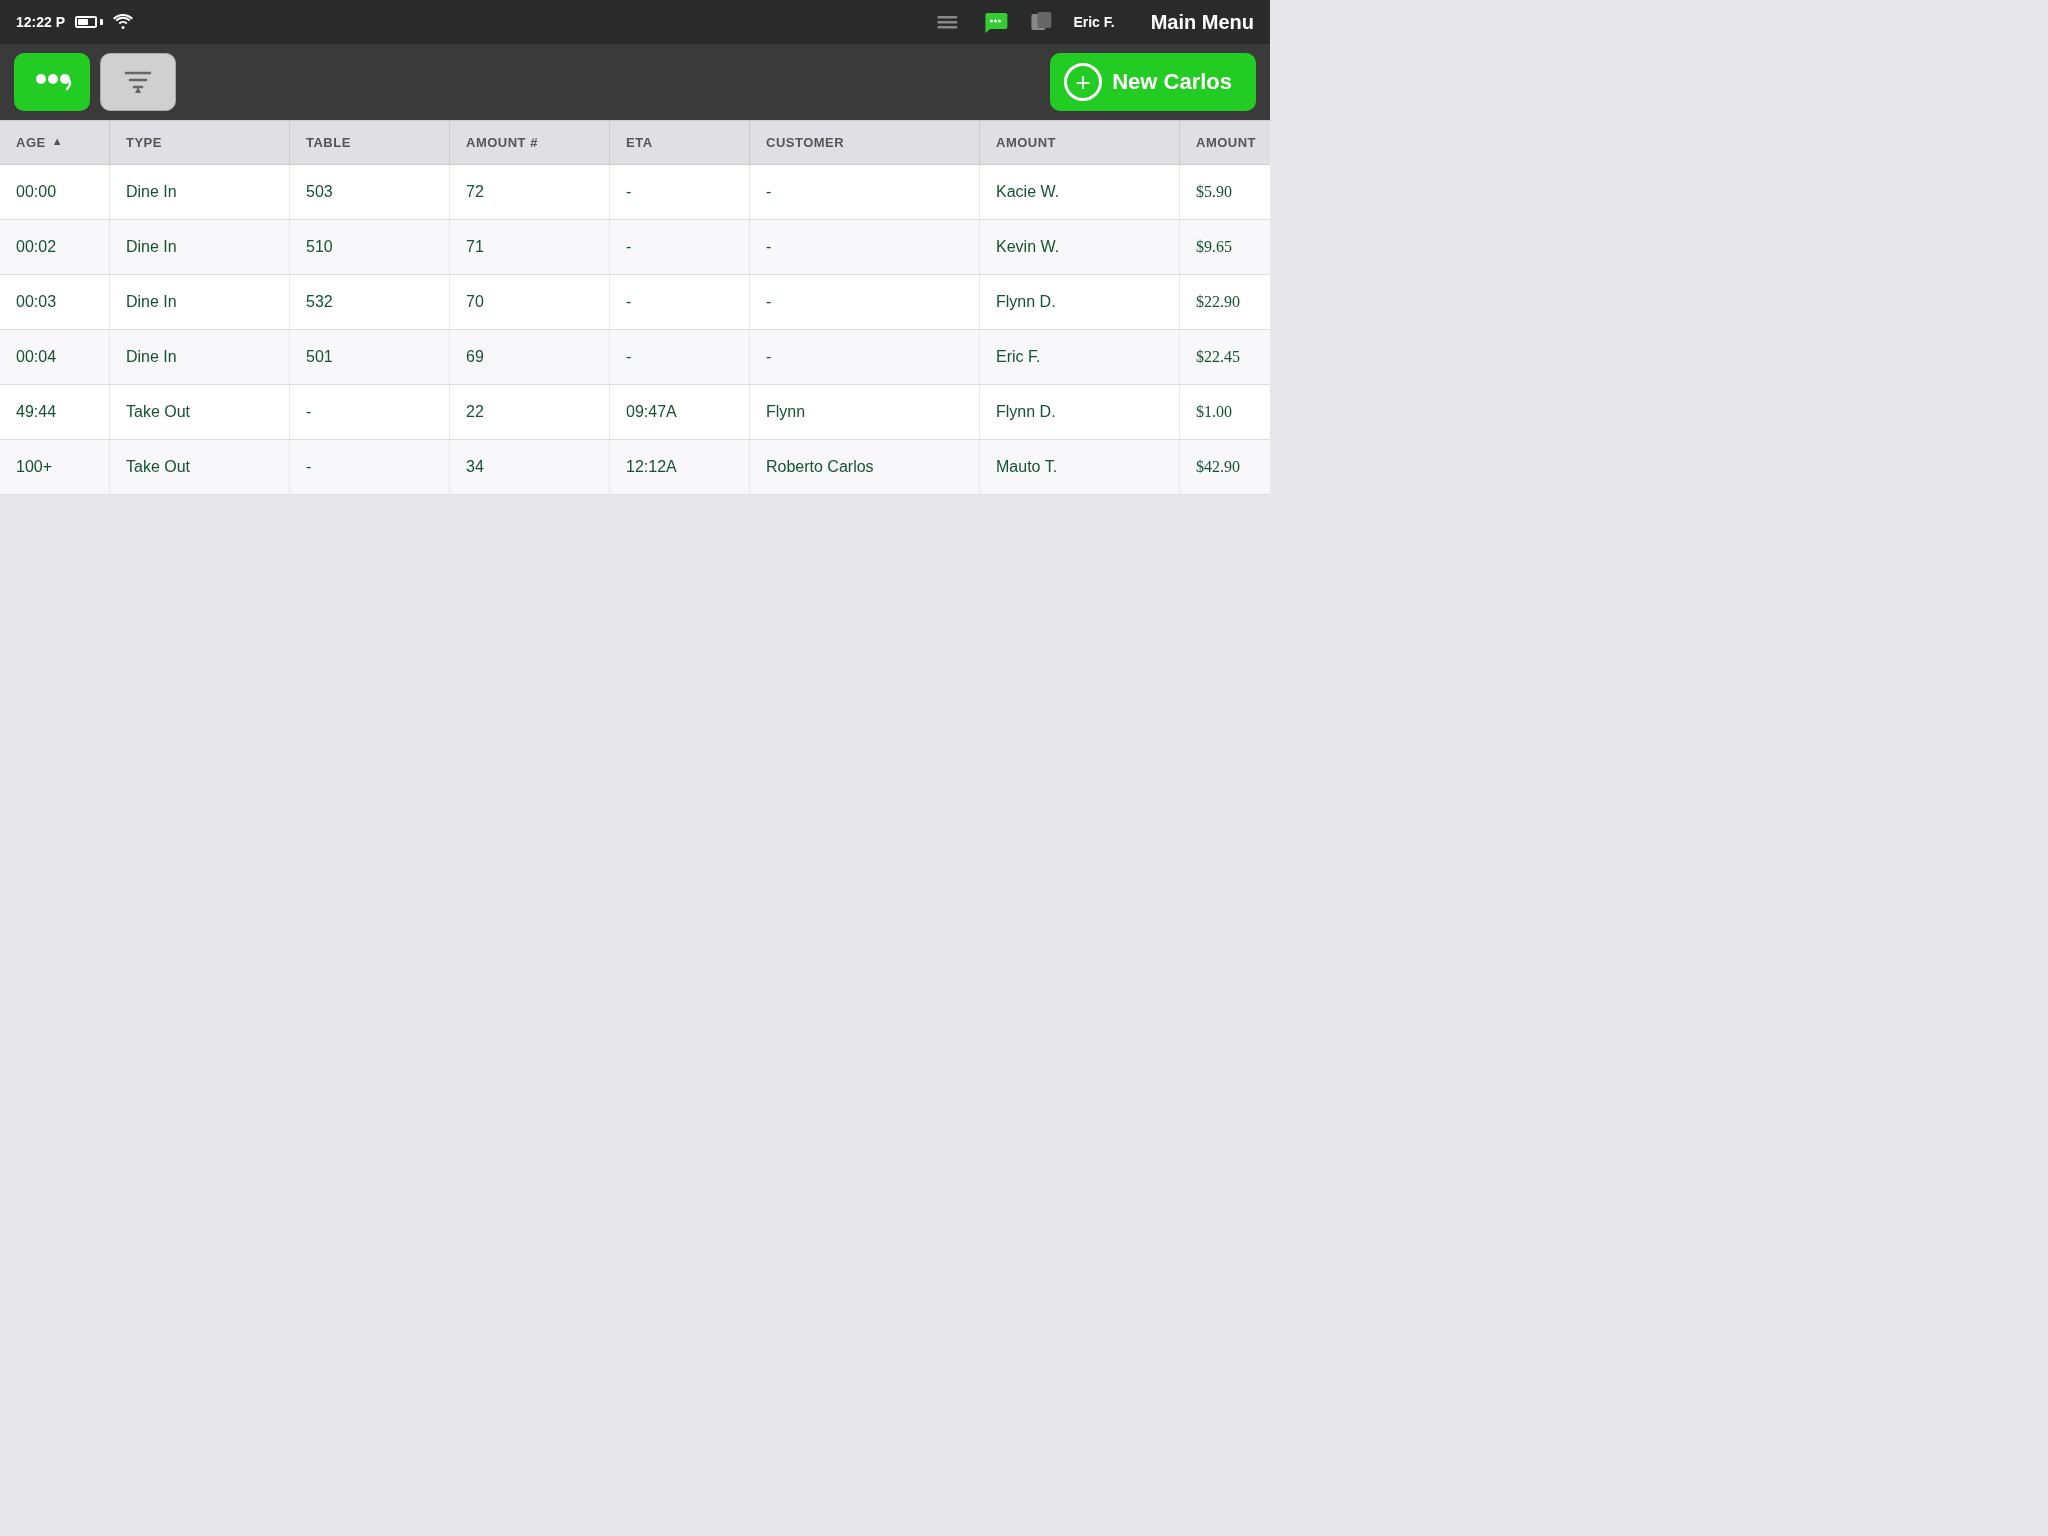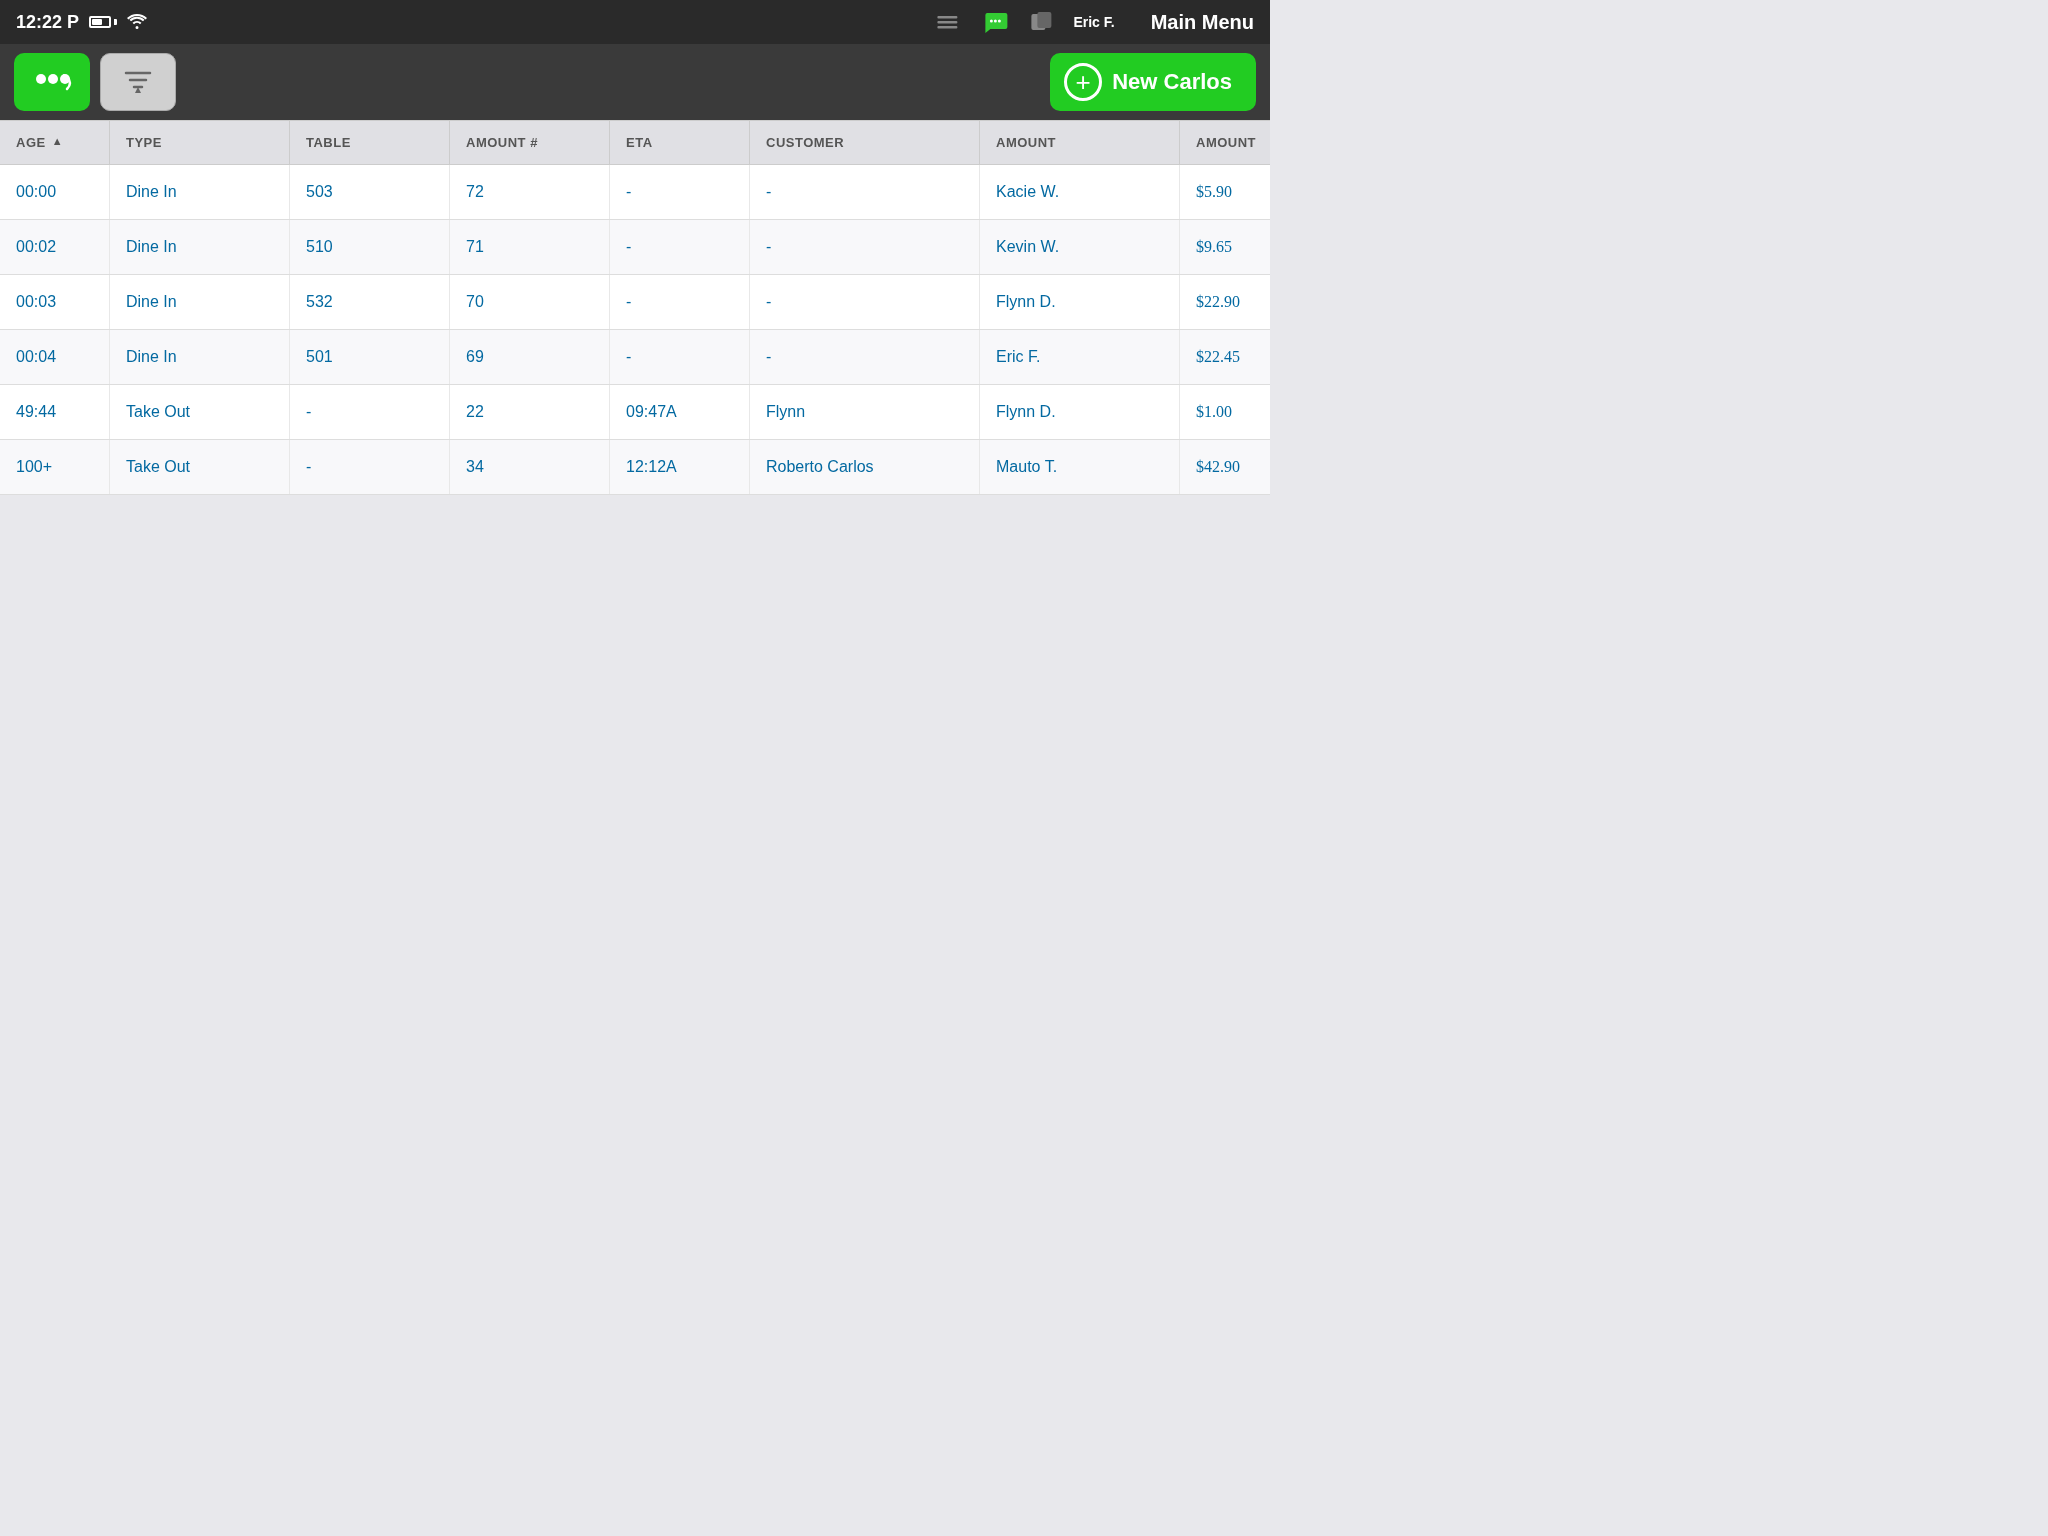--- a/index.html
+++ b/index.html
@@ -36,21 +36,21 @@
       left: 50%;
       transform: translateX(-50%);
     }
     .status-bar-right {
       flex: 1;
       text-align: right;
       font-size: 20px;
       font-weight: 700;
     }
     .time-text {
-      font-size: 18px;
+      font-size: 14px;
       font-weight: 600;
       text-align: right;
     }
     .battery-icon {
       display: inline-flex;
       align-items: center;
       gap: 2px;
     }
     .battery-body {
       width: 22px;
@@ -174,21 +174,21 @@
       grid-template-columns: 110px 180px 160px 160px 140px 230px 200px 160px;
       border-bottom: 1px solid #ddd;
       background: #fff;
     }
     .table-row:nth-child(even) {
       background: #f8f8fa;
     }
     .table-cell {
       padding: 18px 16px;
       font-size: 16px;
-      color: #0369a1;
+      color: #14532d;
       border-right: 1px solid #e8e8e8;
       display: flex;
       align-items: center;
     }
     .table-cell:last-child {
       border-right: none;
       font-family: Liberation Serif, serif;
     }
 
     

